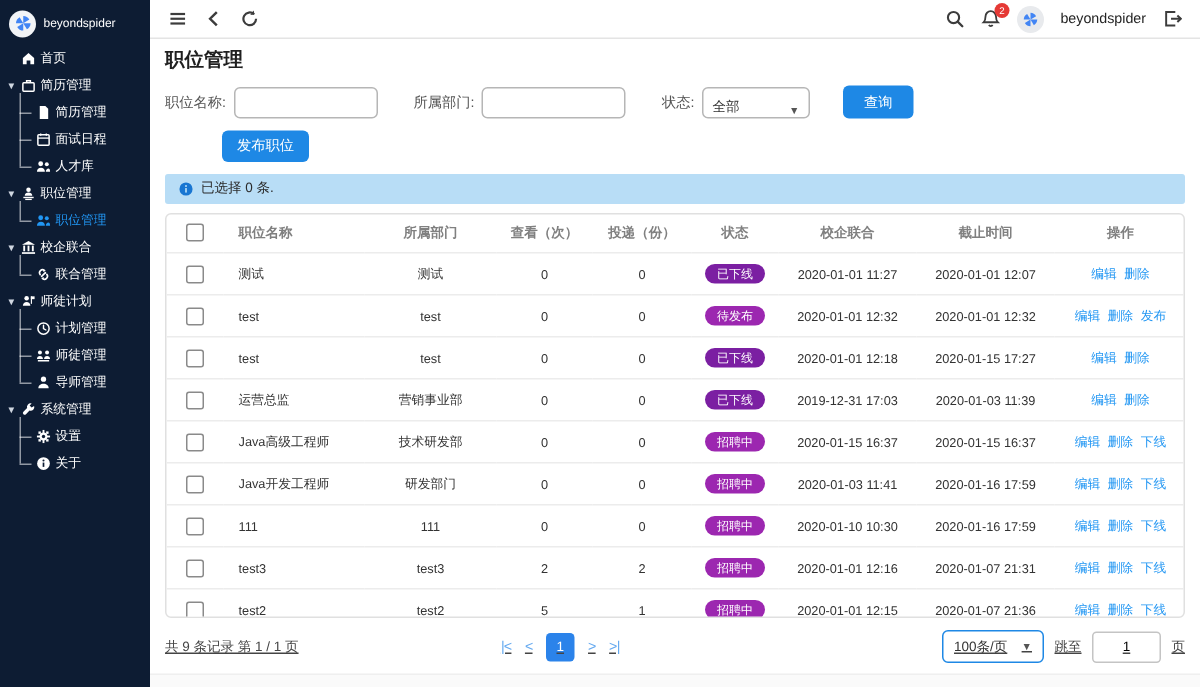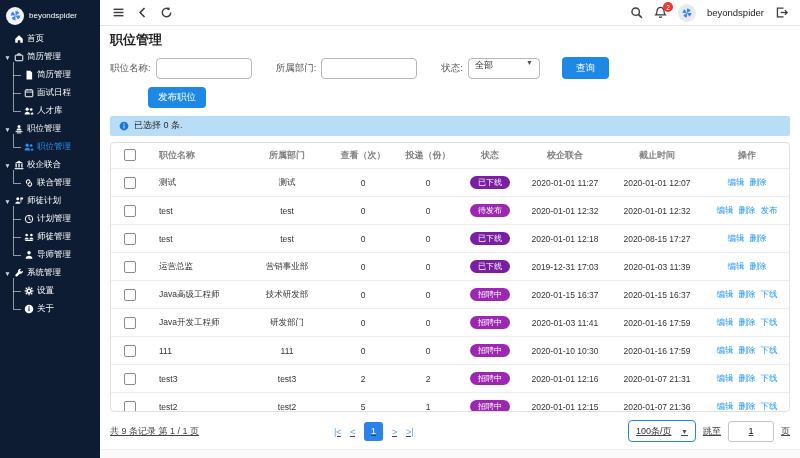--- a/index.html
+++ b/index.html
@@ -36,21 +36,21 @@
   .avatar svg { width:12px; height:12px; }
   .tb-user { font-size:9.5px; color:#222; }
 
   .content { flex:1; padding:2px 10px 0 10px; display:flex; flex-direction:column; min-height:0; }
   .page-title { font-size:13px; font-weight:bold; color:#1f1f1f; margin:3px 0 8px 0; }
 
   .filter-row { display:flex; align-items:center; font-size:9.5px; color:#555; }
   .f-label { margin-right:5px; white-space:nowrap; }
   .inp { width:96px; height:21px; border:1px solid #b6b6b6; border-radius:4px; background:#fff; font-size:9px; padding:0 5px; outline:none; }
   .gap { width:24px; }
-  .selbox { width:72px; height:21px; border:1px solid #b6b6b6; border-radius:4px; display:flex; align-items:flex-start; justify-content:space-between; padding:0 6px; font-size:9px; color:#333; cursor:pointer; background:#fff; }
+  .selbox { width:72px; height:21px; border:1px solid #b6b6b6; border-radius:4px; display:flex; align-items:flex-end; justify-content:space-between; padding:0 6px; font-size:9px; color:#333; cursor:pointer; background:#fff; }
   .selbox .arr { font-size:7px; color:#555; }
   .btn { background:#1e88e5; color:#fff; border:none; border-radius:4px; font-size:9.5px; height:22px; padding:0 14px; cursor:pointer;margin-left:38px; }
   .btn-query { margin-left:22px; }
   .btn-publish { margin-top:8px; align-self:flex-start; padding:0 10px; }
 
   .sel-bar { margin-top:8px; height:20px; background:#b8ddf6; border-radius:2px; display:flex; align-items:center; gap:5px; padding:0 9px; font-size:9px; color:#2b2b2b; }
   .sel-bar .ic { color:#1976d2; width:10px; height:10px; }
 
   .card { margin-top:6px; border:1px solid #e0e0e0; border-radius:4px; overflow:hidden; background:#fff; }
   table { width:100%; border-collapse:collapse; table-layout:fixed; }
@@ -454,21 +454,21 @@
     <td><a class="act">编辑</a><a class="act">删除</a><a class="act">发布</a></td>
   </tr>
             <tr>
     <td><span class="cb"></span></td>
     <td class="c-name">test</td>
     <td>test</td>
     <td>0</td>
     <td>0</td>
     <td><span class="badge" style="background:#7b1fa2">已下线</span></td>
     <td>2020-01-01 12:18</td>
-    <td>2020-08-15 17:27</td>
+    <td>2020-01-15 17:27</td>
     <td><a class="act">编辑</a><a class="act">删除</a></td>
   </tr>
             <tr>
     <td><span class="cb"></span></td>
     <td class="c-name">运营总监</td>
     <td>营销事业部</td>
     <td>0</td>
     <td>0</td>
     <td><span class="badge" style="background:#7b1fa2">已下线</span></td>
     <td>2019-12-31 17:03</td>

